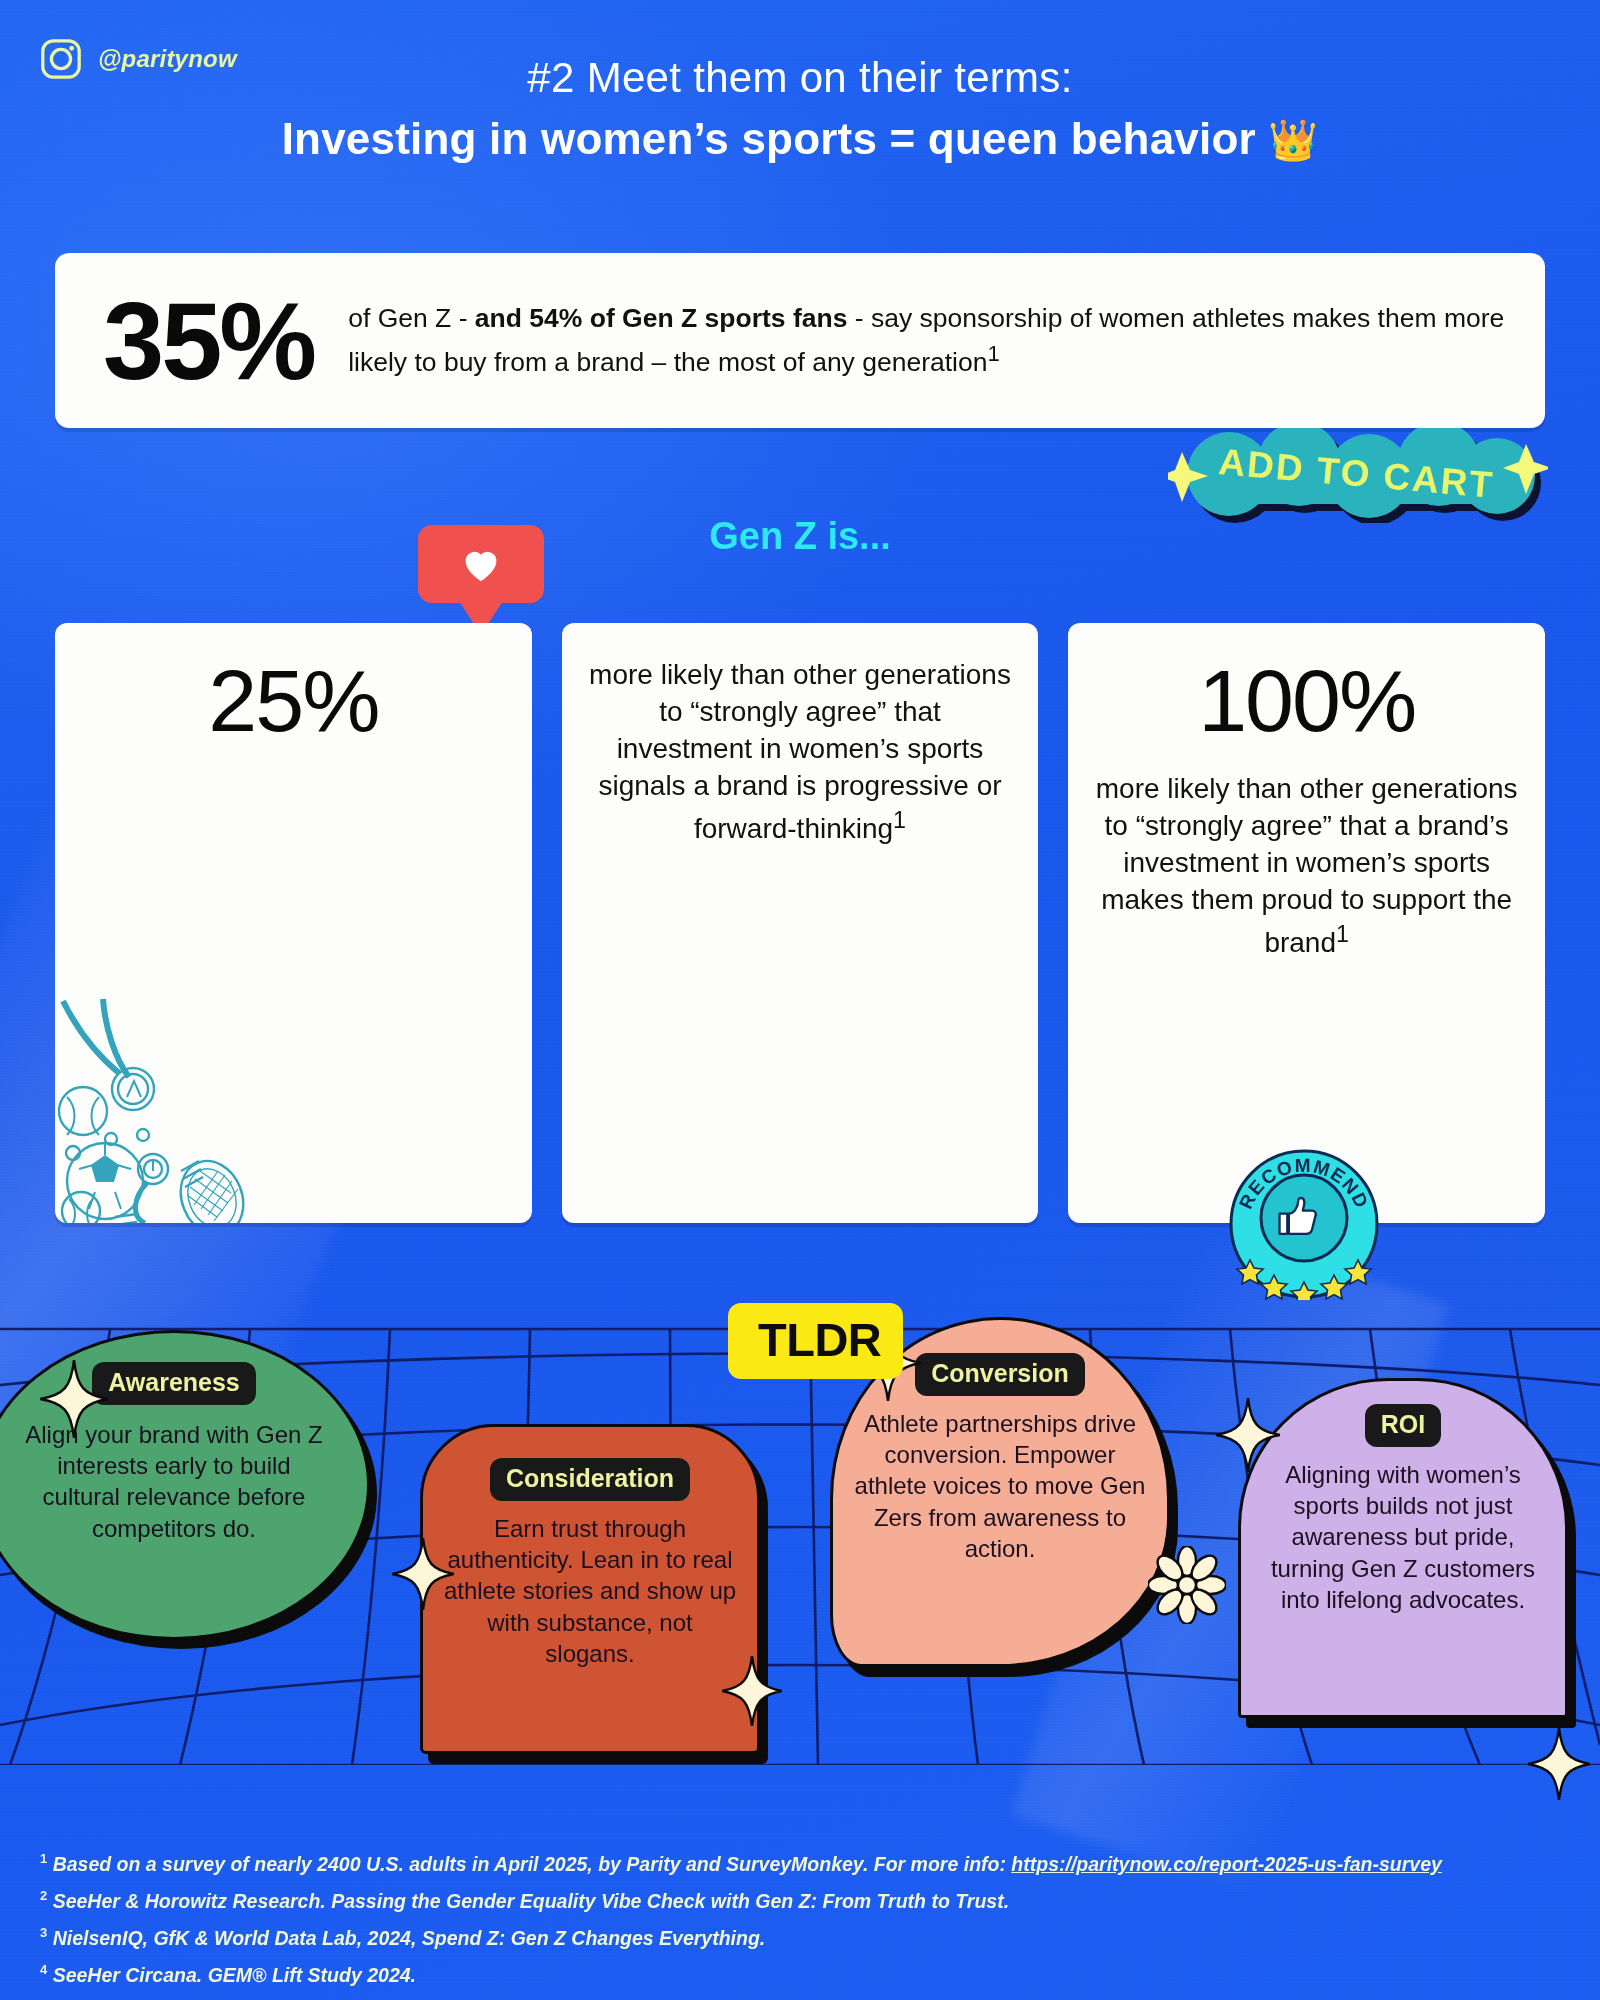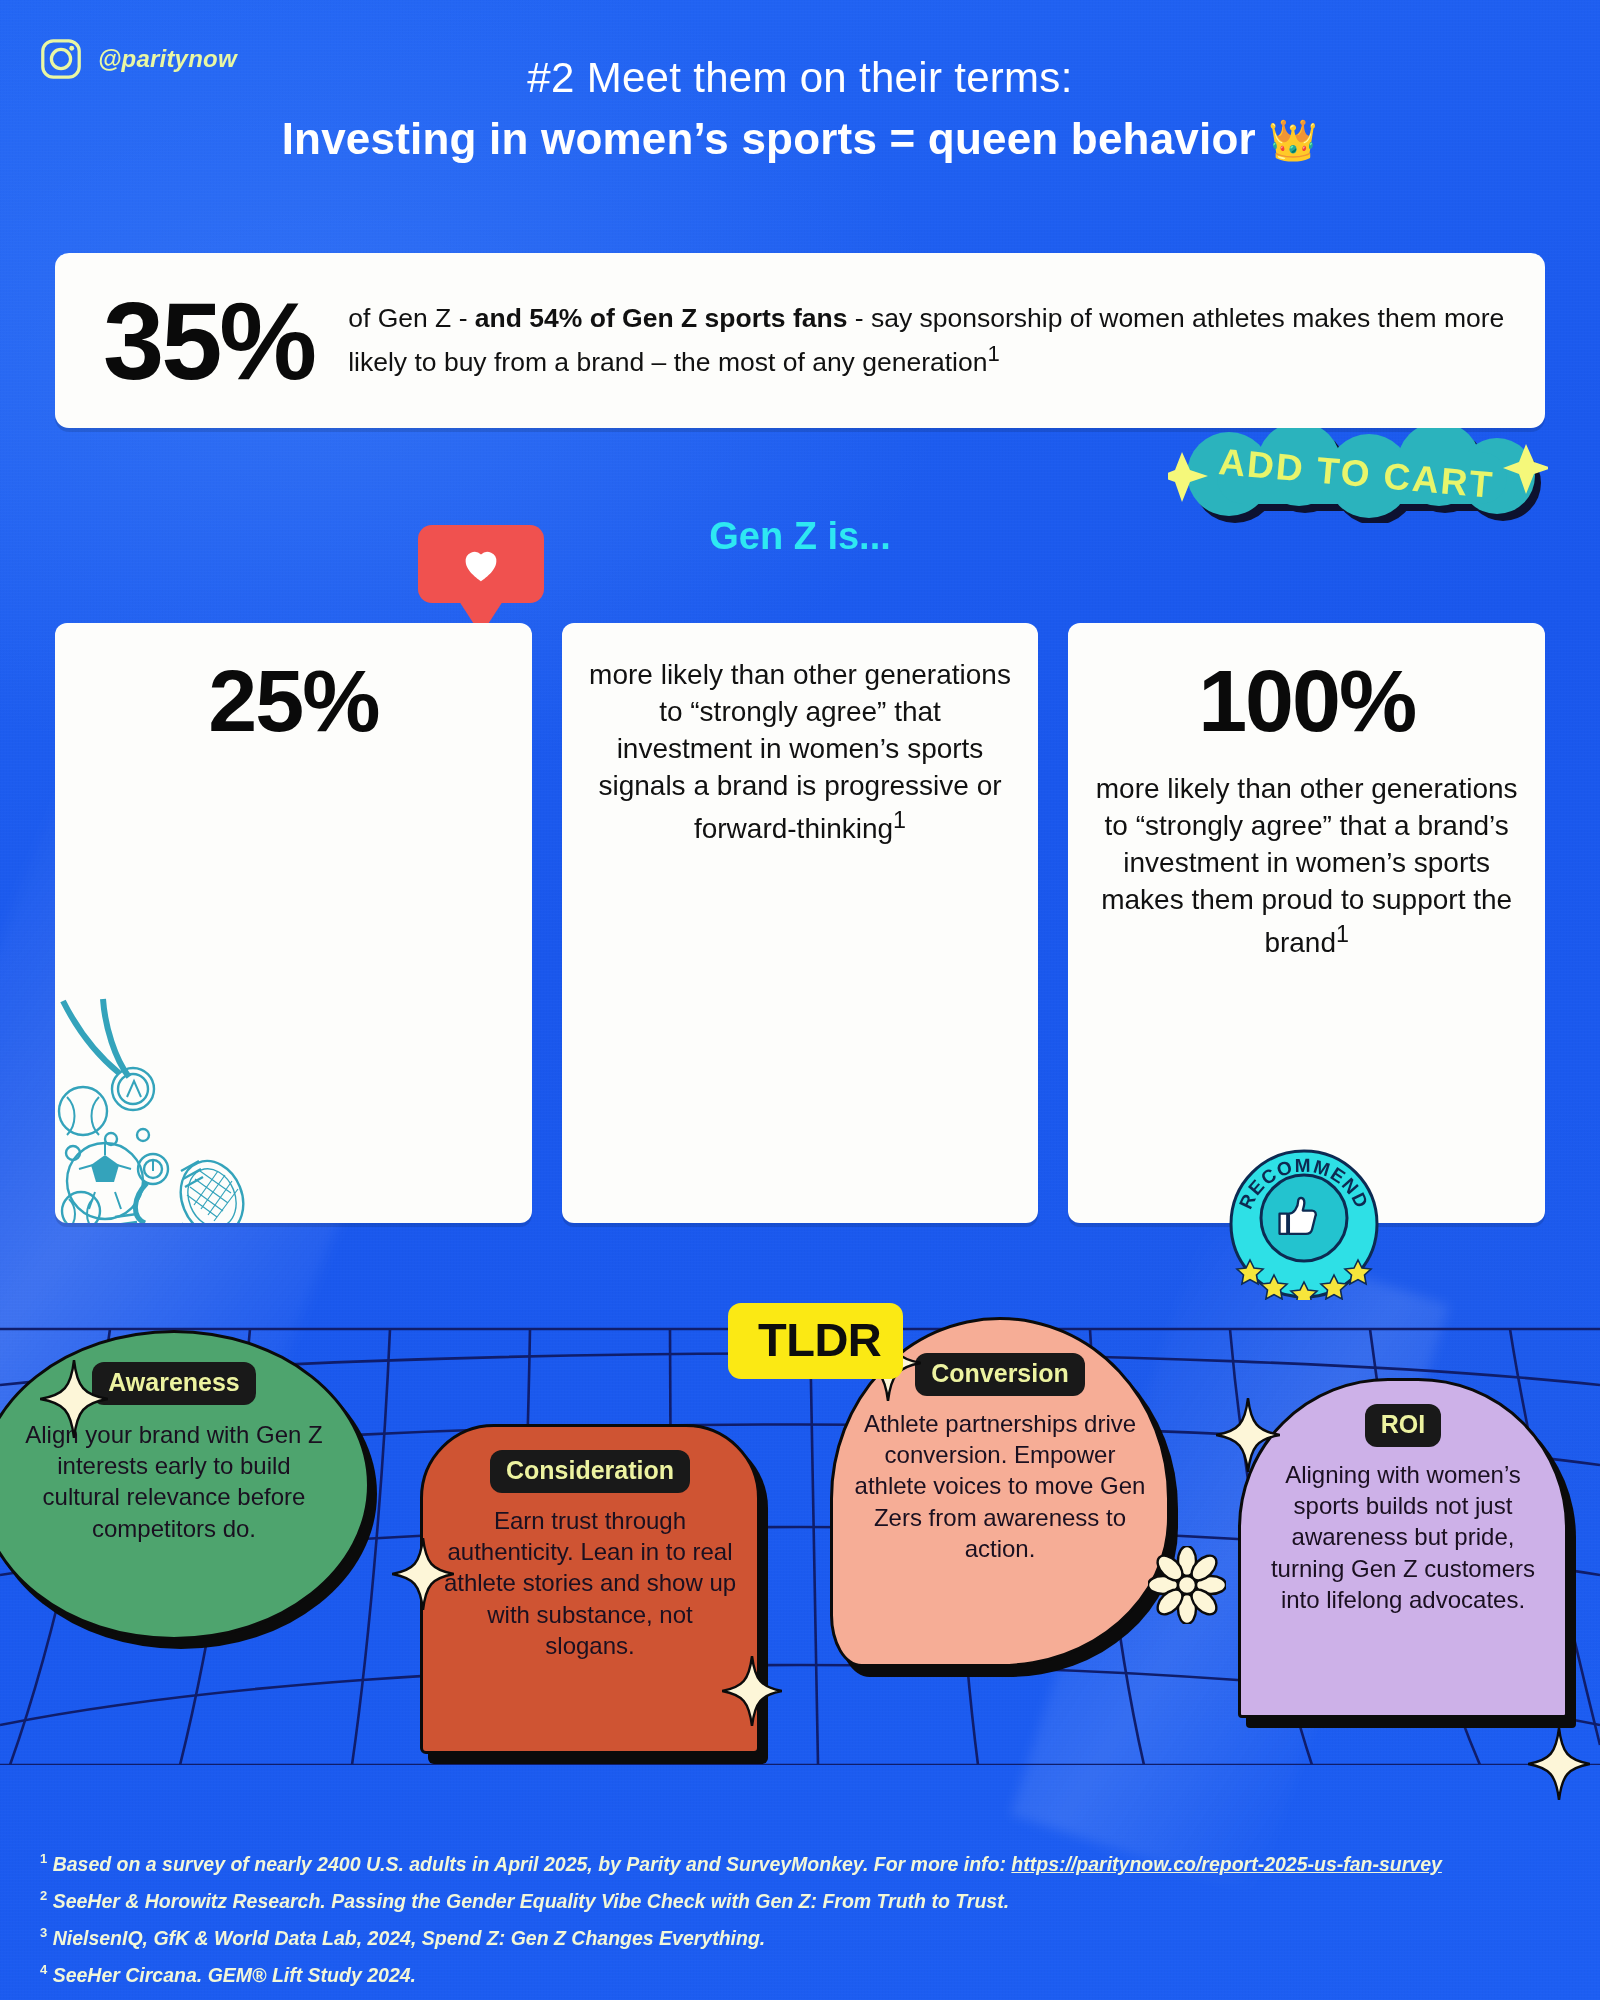--- a/index.html
+++ b/index.html
@@ -62,21 +62,21 @@
   .heart-box { width:126px; height:78px; background:#f0514f; border-radius:14px;
                display:flex; align-items:center; justify-content:center; }
   .heart-tail { width:0;height:0;margin:-2px auto 0; border-left:22px solid transparent;
                 border-right:22px solid transparent; border-top:34px solid #f0514f; }
 
   
   .cards { position:absolute; left:55px; top:623px; width:1490px; height:600px;
            display:flex; gap:30px; }
   .card { position:relative; flex:1 1 0; background:#fdfdfb; border-radius:12px;
           padding:34px 26px 22px; overflow:hidden; box-shadow:0 4px 0 rgba(0,0,0,.12); }
-  .card-pct { text-align:center; font-size:88px; font-weight:700; letter-spacing:-2px;
+  .card-pct { text-align:center; font-size:88px; font-weight:400; letter-spacing:-2px;
               color:#0a0a0a; line-height:1; margin-bottom:26px; }
   .card-txt { text-align:center; font-size:28px; line-height:1.32; color:#111; position:relative; z-index:2; }
   .doodles { position:absolute; left:2px; bottom:0; width:200px; height:230px; opacity:.95; z-index:1; }
 
   .recommend { position:absolute; left:1228px; top:1148px; width:150px; height:152px; }
 
   
   .tldr-panel { position:absolute; left:0; top:1325px; width:1600px; height:440px; overflow:hidden; }
   .tldr-grid { position:absolute; inset:0; }
 
@@ -94,21 +94,21 @@
   .t-aware .shape { position:absolute; inset:0; background:#4ea46e;
                     border-radius:50%; border:3px solid #0b0b0b;
                     box-shadow: 7px 9px 0 #0b0b0b; }
   .t-aware .inner { position:absolute; inset:0; padding:32px 46px 0; text-align:center; }
 
   
   .t-consider { left:420px; top:1424px; width:340px; height:330px; }
   .t-consider .shape { position:absolute; inset:0; background:#cf5433;
                        border-radius:74px 74px 6px 6px; border:3px solid #0b0b0b;
                        box-shadow:8px 10px 0 #0b0b0b; }
-  .t-consider .inner { position:absolute; inset:0; padding:26px 22px 0; text-align:center; }
+  .t-consider .inner { position:absolute; inset:0; padding:26px 22px 0; text-align:center;margin-top:8px; }
 
   
   .t-convert { left:830px; top:1317px; width:340px; height:350px; }
   .t-convert .shape { position:absolute; inset:0; background:#f6ad96;
                       border-radius:54% 54% 54% 10% / 56% 56% 46% 16%;
                       border:3px solid #0b0b0b; box-shadow:8px 10px 0 #0b0b0b; }
   .t-convert .inner { position:absolute; inset:0; padding:36px 20px 0; text-align:center; }
 
   
   .t-roi { left:1238px; top:1378px; width:330px; height:340px; }

